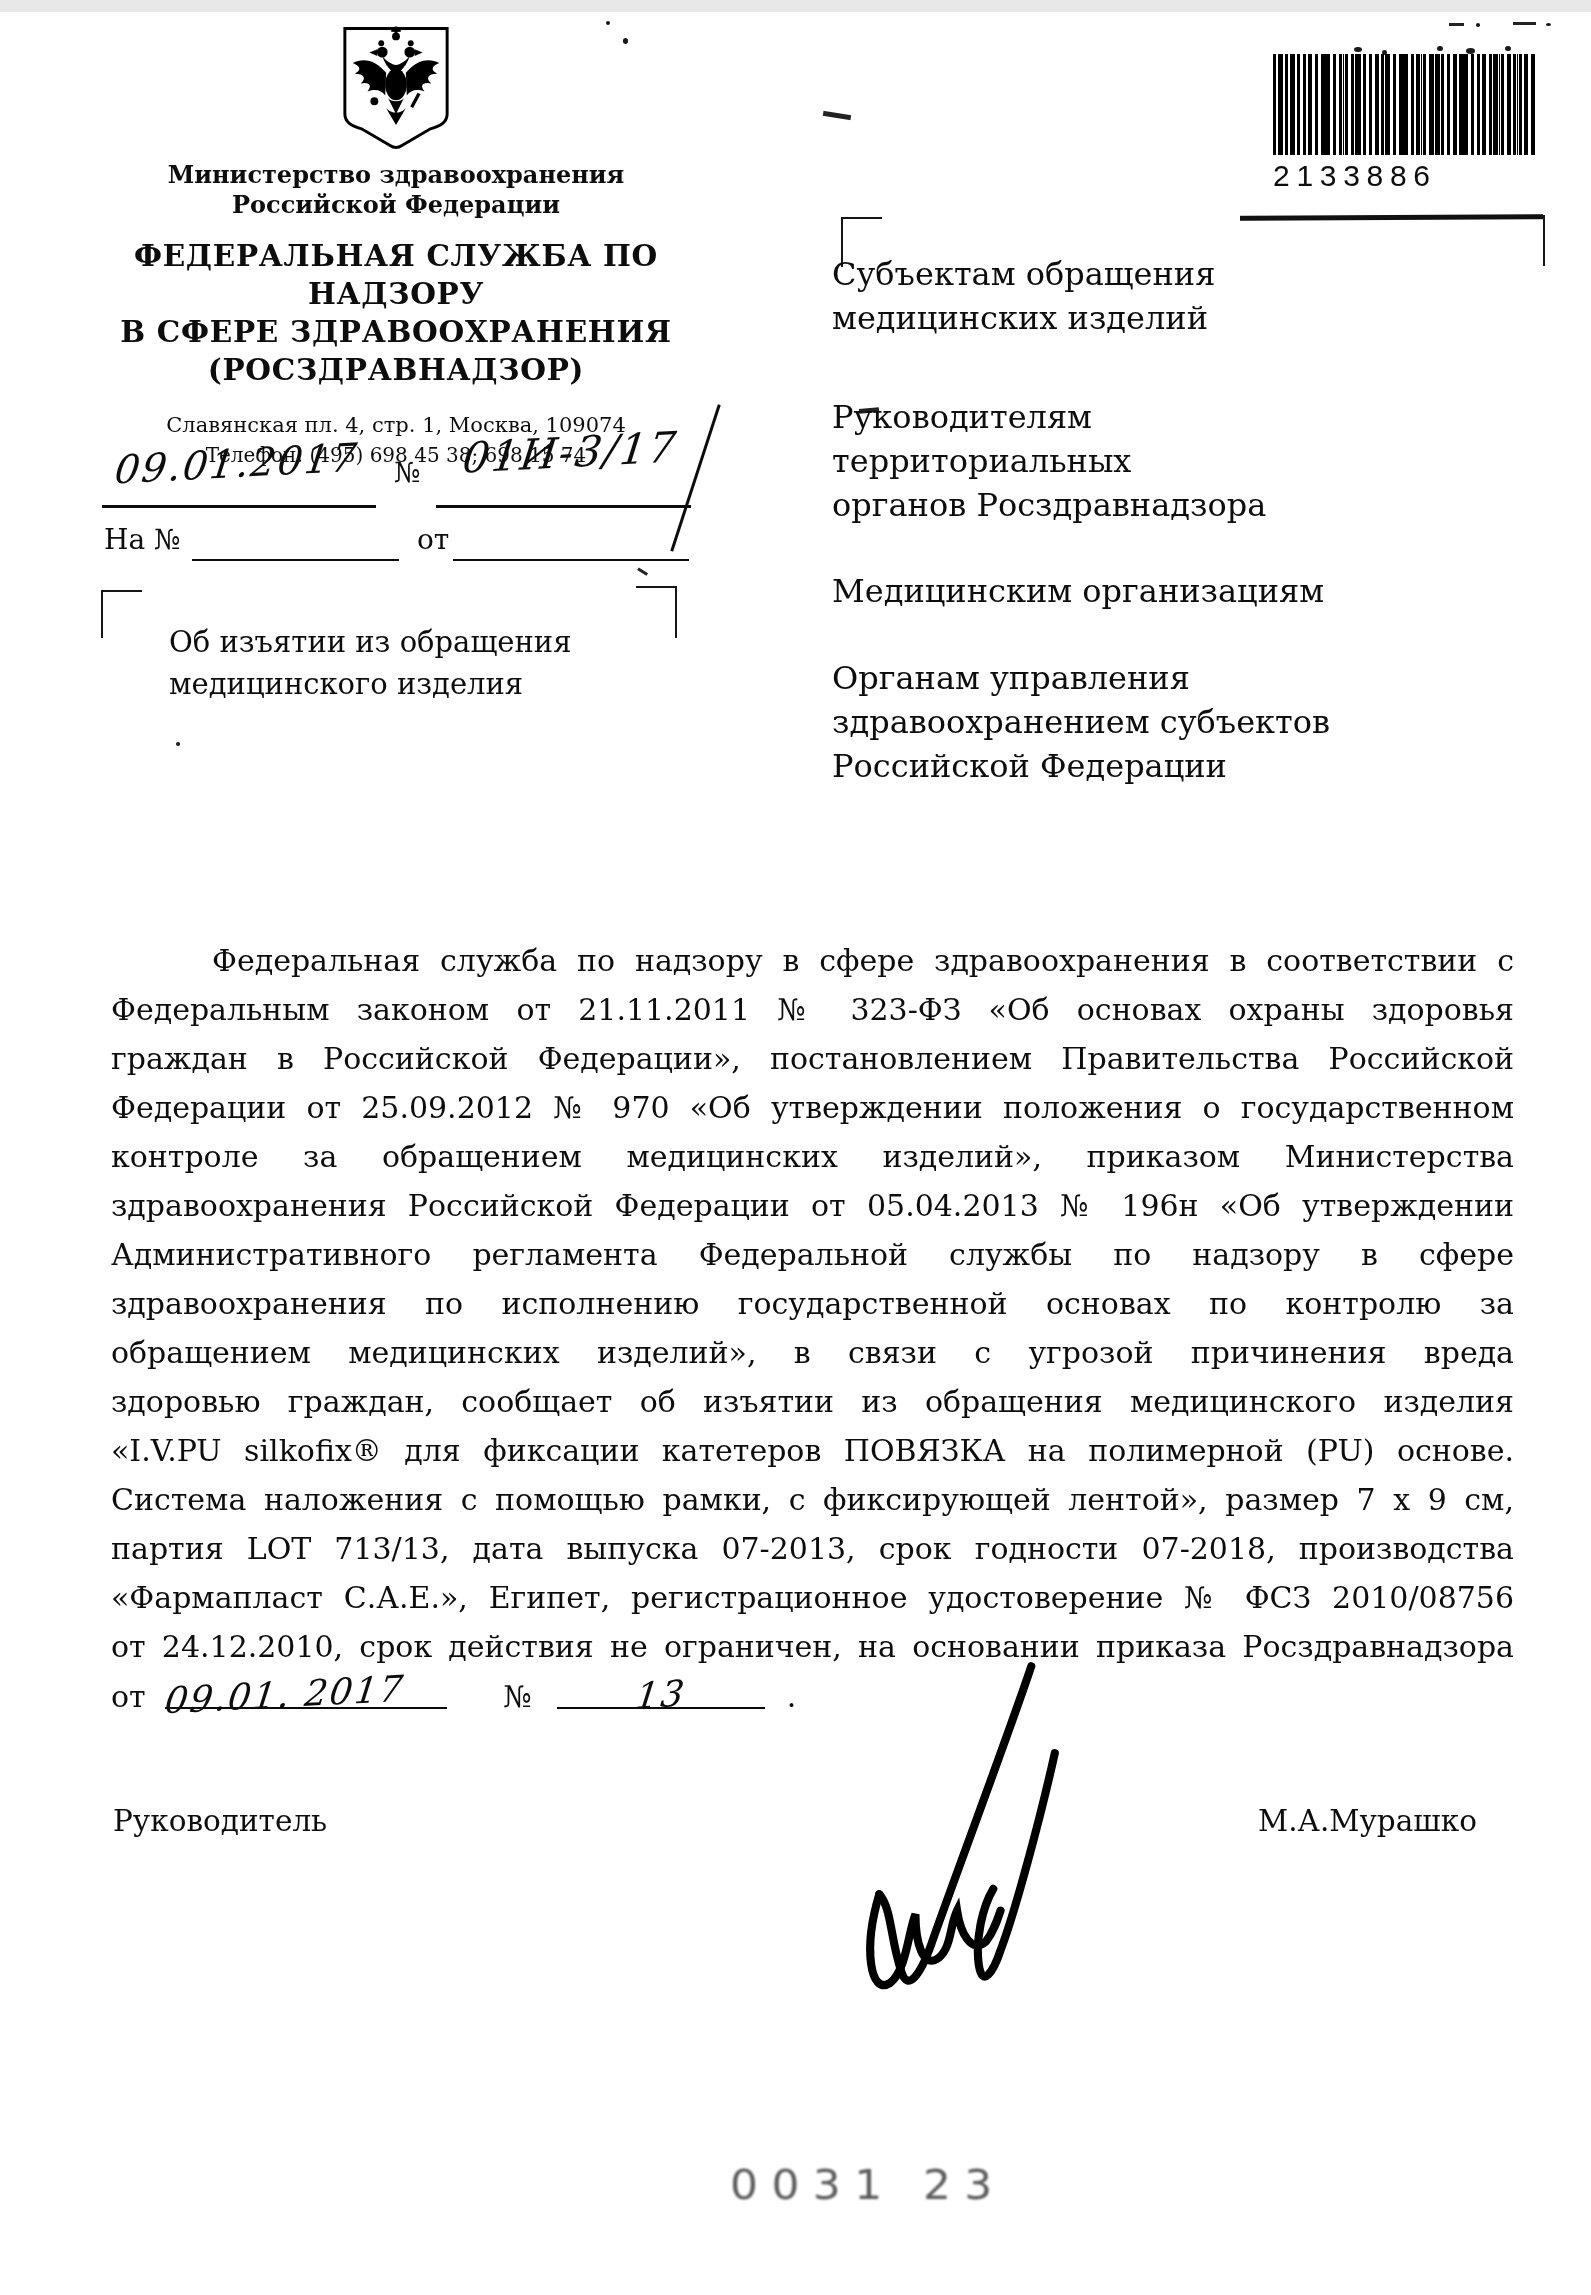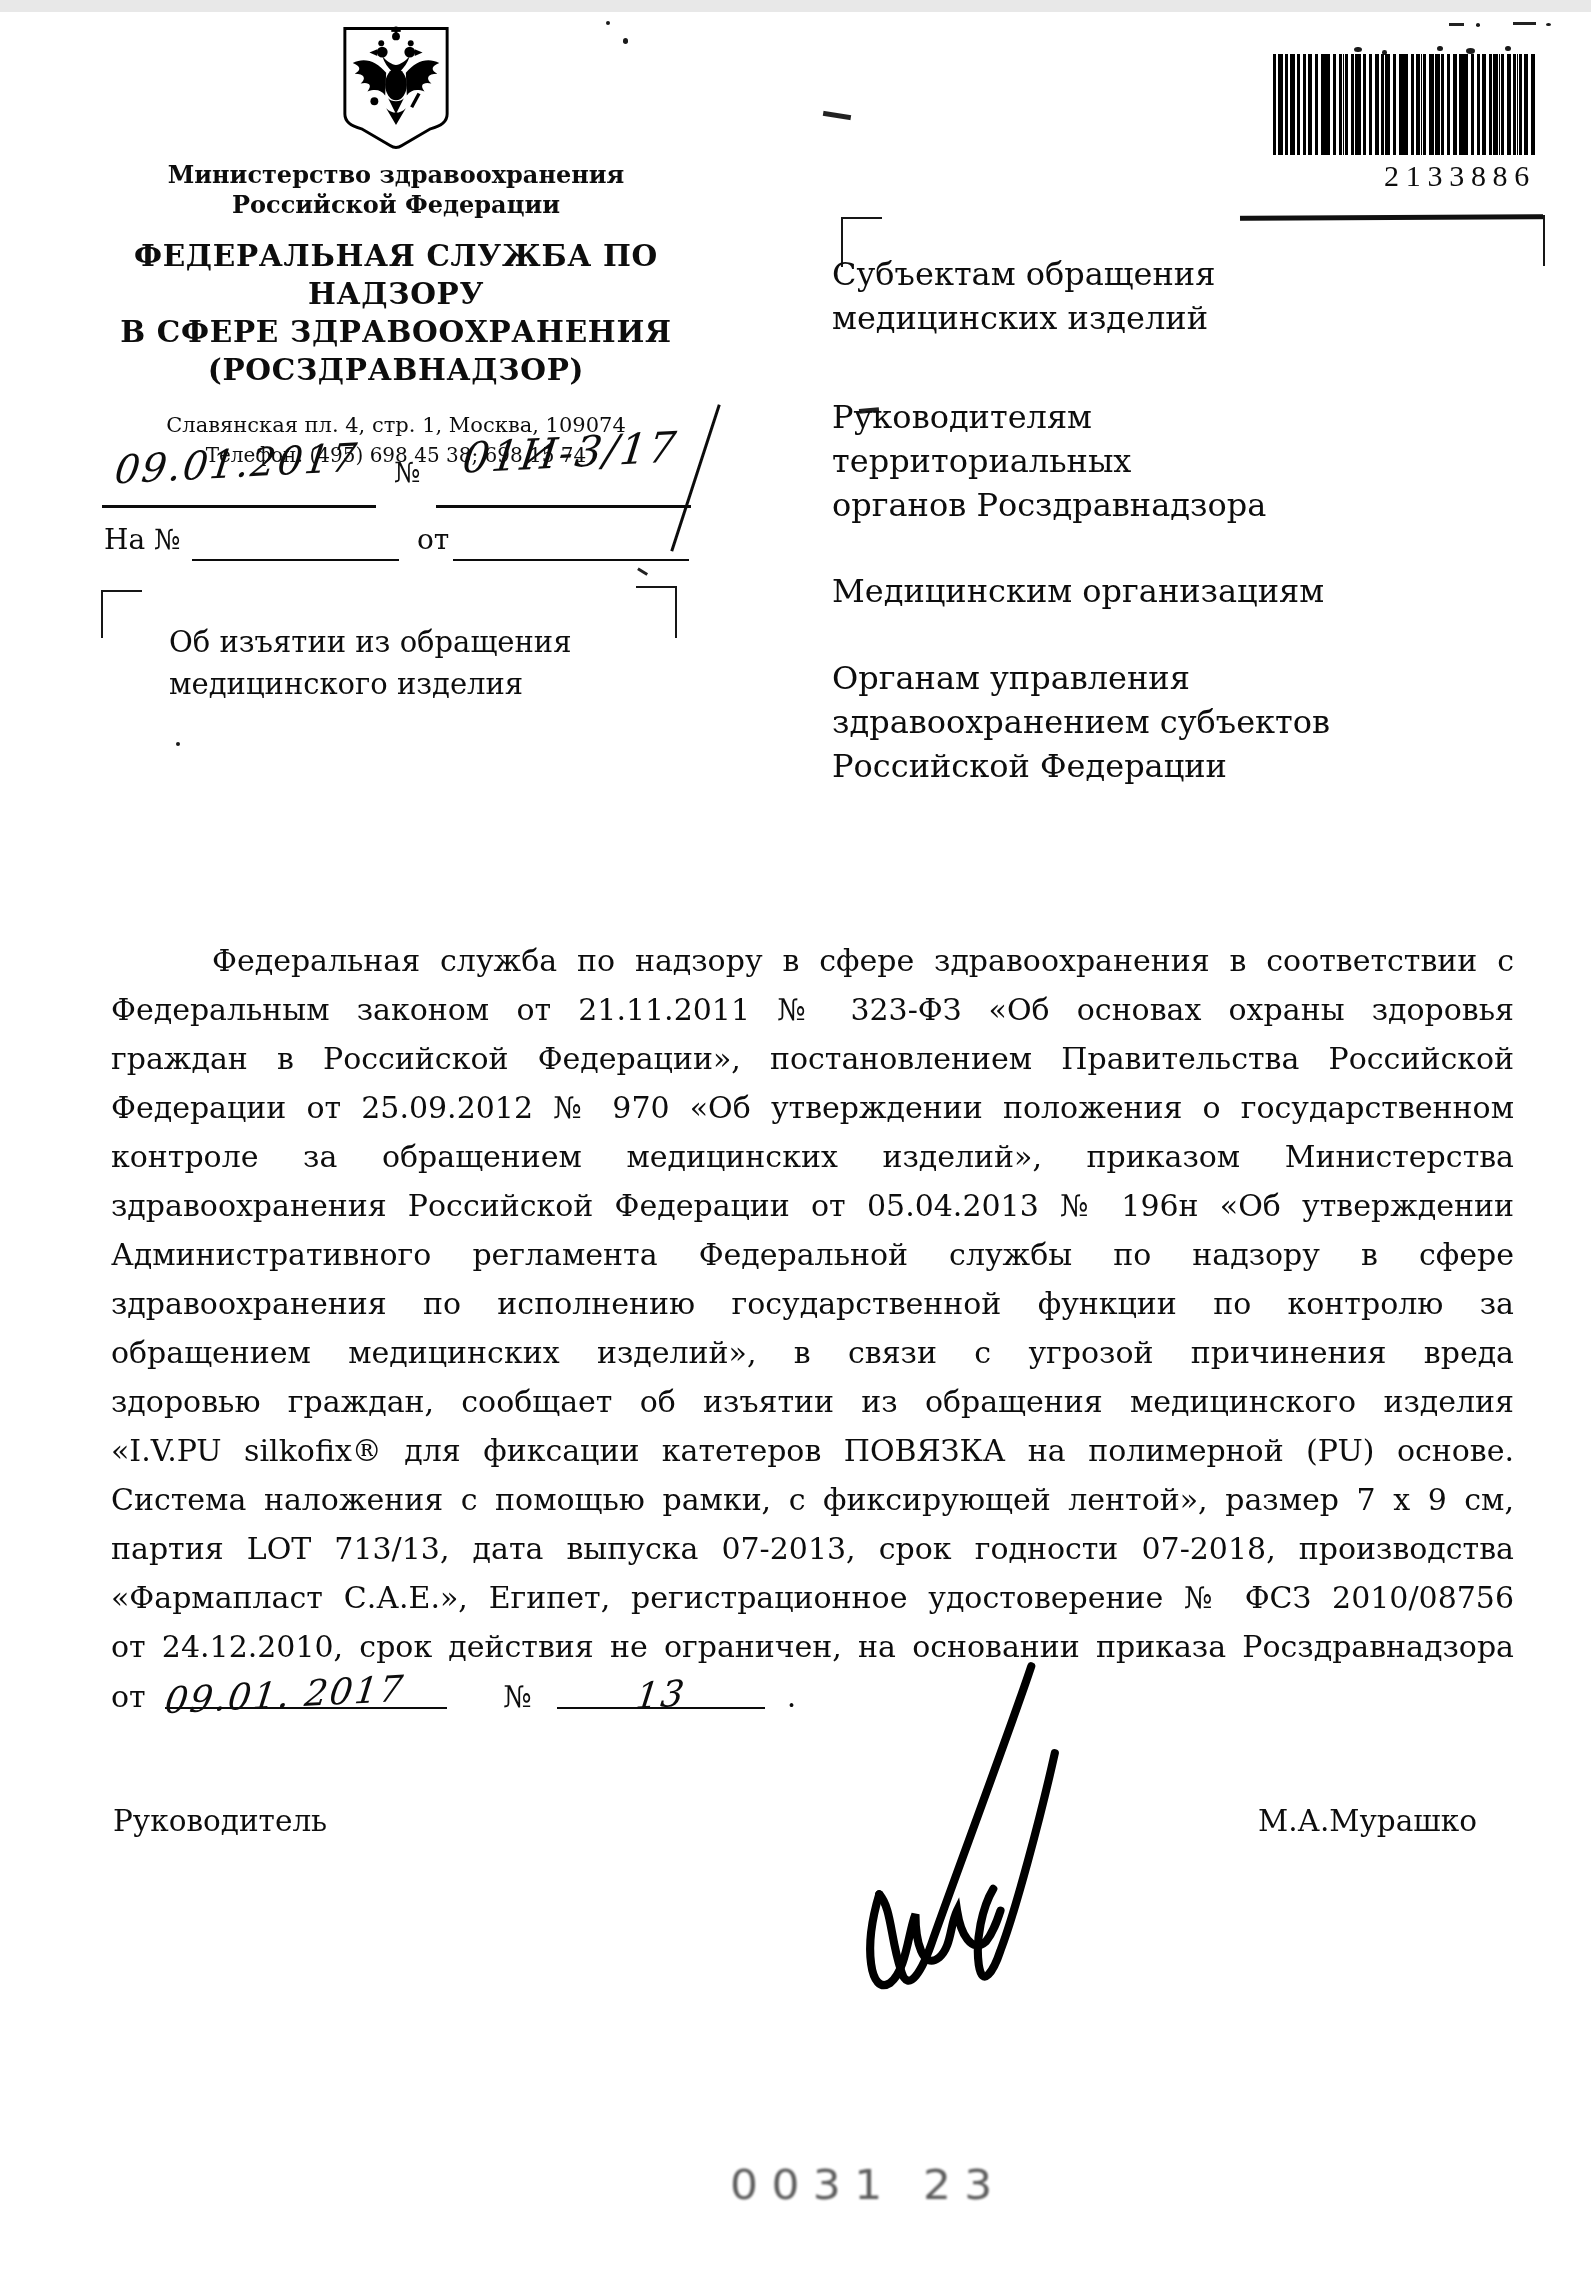--- a/index.html
+++ b/index.html
@@ -30,22 +30,22 @@
   
   .barcode-bars {
     width:263px; height:101px;
     background:
       repeating-linear-gradient(90deg,#000 0 3.4px,transparent 3.4px 6px),
       repeating-linear-gradient(90deg,#000 0 1.3px,transparent 1.3px 8.7px),
       repeating-linear-gradient(90deg,transparent 0 4.7px,#000 4.7px 6.7px,transparent 6.7px 15.4px);
     filter:blur(0.3px);
   }
   .barcode-num {
-    margin-top:4px; text-align:right;
-    font-family:Liberation Serif, serif;
+    margin-top:4px; text-align:left;
+    font-family:Liberation Sans, sans-serif;
     font-size:30px; letter-spacing:6.7px;
   }
 
   
   .corner { position:absolute; }
   .c-tl { border-top:2.7px solid #161616; border-left:2.7px solid #161616; }
   .c-tr { border-top:2.7px solid #161616; border-right:2.7px solid #161616; }
 
   
   .recipients { left:832px; top:198px; width:738px; text-align:left; }
@@ -188,21 +188,21 @@
   </div>
 
   <div class="abs body">
     <div class="bline indent">Федеральная служба по надзору в сфере здравоохранения в соответствии с</div>
     <div class="bline">Федеральным законом от 21.11.2011 № 323-ФЗ «Об основах охраны здоровья</div>
     <div class="bline">граждан в Российской Федерации», постановлением Правительства Российской</div>
     <div class="bline">Федерации от 25.09.2012 № 970 «Об утверждении положения о государственном</div>
     <div class="bline">контроле за обращением медицинских изделий», приказом Министерства</div>
     <div class="bline">здравоохранения Российской Федерации от 05.04.2013 № 196н «Об утверждении</div>
     <div class="bline">Административного регламента Федеральной службы по надзору в сфере</div>
-    <div class="bline">здравоохранения по исполнению государственной функции по контролю за</div>
+    <div class="bline">здравоохранения по исполнению государственной основах по контролю за</div>
     <div class="bline">обращением медицинских изделий», в связи с угрозой причинения вреда</div>
     <div class="bline">здоровью граждан, сообщает об изъятии из обращения медицинского изделия</div>
     <div class="bline">«I.V.PU silkofix® для фиксации катетеров ПОВЯЗКА на полимерной (PU) основе.</div>
     <div class="bline">Система наложения с помощью рамки, с фиксирующей лентой», размер 7 х 9 см,</div>
     <div class="bline">партия LOT 713/13, дата выпуска 07-2013, срок годности 07-2018, производства</div>
     <div class="bline">«Фармапласт С.А.Е.», Египет, регистрационное удостоверение № ФСЗ 2010/08756</div>
     <div class="bline">от 24.12.2010, срок действия не ограничен, на основании приказа Росздравнадзора</div>
 
     <div class="closing">
       <span>от</span>

